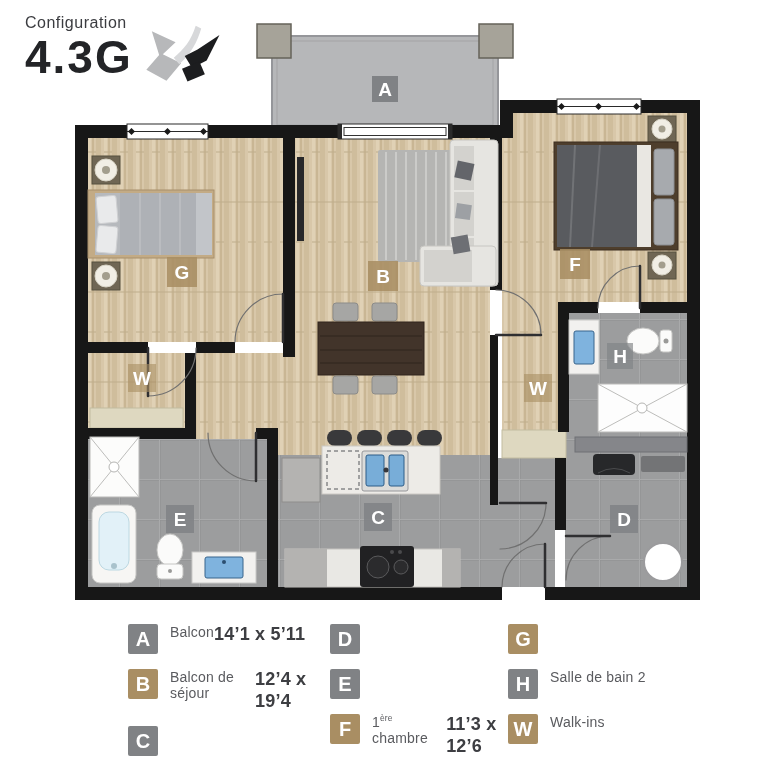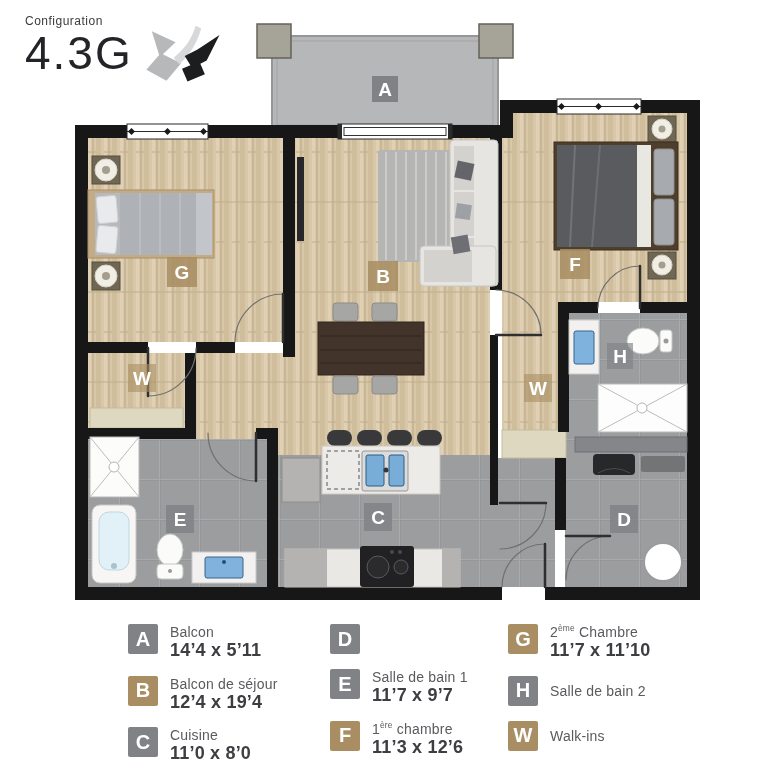--- a/index.html
+++ b/index.html
@@ -1,37 +1,37 @@
 <!DOCTYPE html>
 <html style="--tan: #a98e63; --gray: #808285;"><head>
 <meta charset="utf-8">
 <style>
   html,body{margin:0;padding:0;background:#ffffff;}
   .page{position:relative;width:768px;height:768px;background:#fff;overflow:hidden;
         font-family:"Liberation Sans", sans-serif;}
   
   .hdr{position:absolute;left:25px;top:14px;z-index:5;}
-  .hdr .cfg{font-size:12px;color:#3b3c40;letter-spacing:.5px;}
-  .hdr .code{font-size:46px;font-weight:normal;color:#232427;letter-spacing:2px;line-height:1.0;margin-top:2px;}
+  .hdr .cfg{font-size:16px;color:#3b3c40;letter-spacing:.5px;}
+  .hdr .code{font-size:46px;font-weight:bold;color:#232427;letter-spacing:2px;line-height:1.0;margin-top:2px;}
   .logo{position:absolute;left:138px;top:24px;width:88px;height:64px;z-index:5;}
   
   svg.plan{position:absolute;left:0;top:0;}
   svg text.roomletter{font-family:"Liberation Sans",sans-serif;font-weight:bold;font-size:19px;fill:#ffffff;text-anchor:middle;}
   .sq-tan{fill:var(--tan);}
   .sq-gray{fill:var(--gray);}
   
   .legend{position:absolute;top:624px;left:0;width:768px;z-index:4;}
   .lcol{position:absolute;top:0;width:200px;}
   .lcol.c1{left:128px;} .lcol.c2{left:330px;} .lcol.c3{left:508px;}
   .litem{display:flex;align-items:flex-start;margin-bottom:14px;min-height:31px;}
   .lbox{width:30px;height:30px;border-radius:2px;flex:0 0 30px;display:flex;align-items:center;justify-content:center;
         color:#fff;font-weight:bold;font-size:20px;}
   .lbox[data-tone="tan"]{background:var(--tan);}
   .lbox[data-tone="gray"]{background:var(--gray);}
-  .ltexts{margin-left:12px;display:flex;flex-direction:column;justify-content:center;min-height:30px;}
+  .ltexts{margin-left:12px;display:flex;flex-direction:row;justify-content:center;min-height:30px;}
   .lname{font-size:14px;color:#5a5b5f;letter-spacing:.2px;line-height:1.15;}
   .lname sup{font-size:60%;}
   .ldims{font-size:18px;font-weight:bold;color:#3d3e42;letter-spacing:.2px;line-height:1.2;}
   .ldims:empty{display:none;}
 </style>
 </head>
 <body>
 
 <div class="page">
 
@@ -350,64 +350,52 @@
       </g>
     </g>
   </svg>
 
   <div class="legend">
     <div class="lcol c1">
       <div class="litem">
         <div class="lbox" data-tone="gray">A</div>
         <div class="ltexts">
           <div class="lname"><span>Balcon</span><sup></sup><span></span></div>
-          <div class="ldims">14’4 x 5’11</div>
+          <div class="ldims">14’1 x 5’11</div>
         </div>
       </div>
       <div class="litem">
         <div class="lbox" data-tone="tan">B</div>
         <div class="ltexts">
           <div class="lname"><span>Balcon de séjour</span><sup></sup><span></span></div>
           <div class="ldims">12’4 x 19’4</div>
         </div>
       </div>
       <div class="litem">
         <div class="lbox" data-tone="gray">C</div>
-        <div class="ltexts">
-          <div class="lname"><span>Cuisine</span><sup></sup><span></span></div>
-          <div class="ldims">11’0 x 8’0</div>
-        </div>
       </div>
     </div>
     <div class="lcol c2">
       <div class="litem">
         <div class="lbox" data-tone="gray">D</div>
       </div>
       <div class="litem">
         <div class="lbox" data-tone="gray">E</div>
-        <div class="ltexts">
-          <div class="lname"><span>Salle de bain 1</span><sup></sup><span></span></div>
-          <div class="ldims">11’7 x 9’7</div>
-        </div>
       </div>
       <div class="litem">
         <div class="lbox" data-tone="tan">F</div>
         <div class="ltexts">
           <div class="lname"><span>1</span><sup>ère</sup><span> chambre</span></div>
           <div class="ldims">11’3 x 12’6</div>
         </div>
       </div>
     </div>
     <div class="lcol c3">
       <div class="litem">
         <div class="lbox" data-tone="tan">G</div>
-        <div class="ltexts">
-          <div class="lname"><span>2</span><sup>ème</sup><span> Chambre</span></div>
-          <div class="ldims">11’7 x 11’10</div>
-        </div>
       </div>
       <div class="litem">
         <div class="lbox" data-tone="gray">H</div>
         <div class="ltexts">
           <div class="lname"><span>Salle de bain 2</span><sup></sup><span></span></div>
 
         </div>
       </div>
       <div class="litem">
         <div class="lbox" data-tone="tan">W</div>

